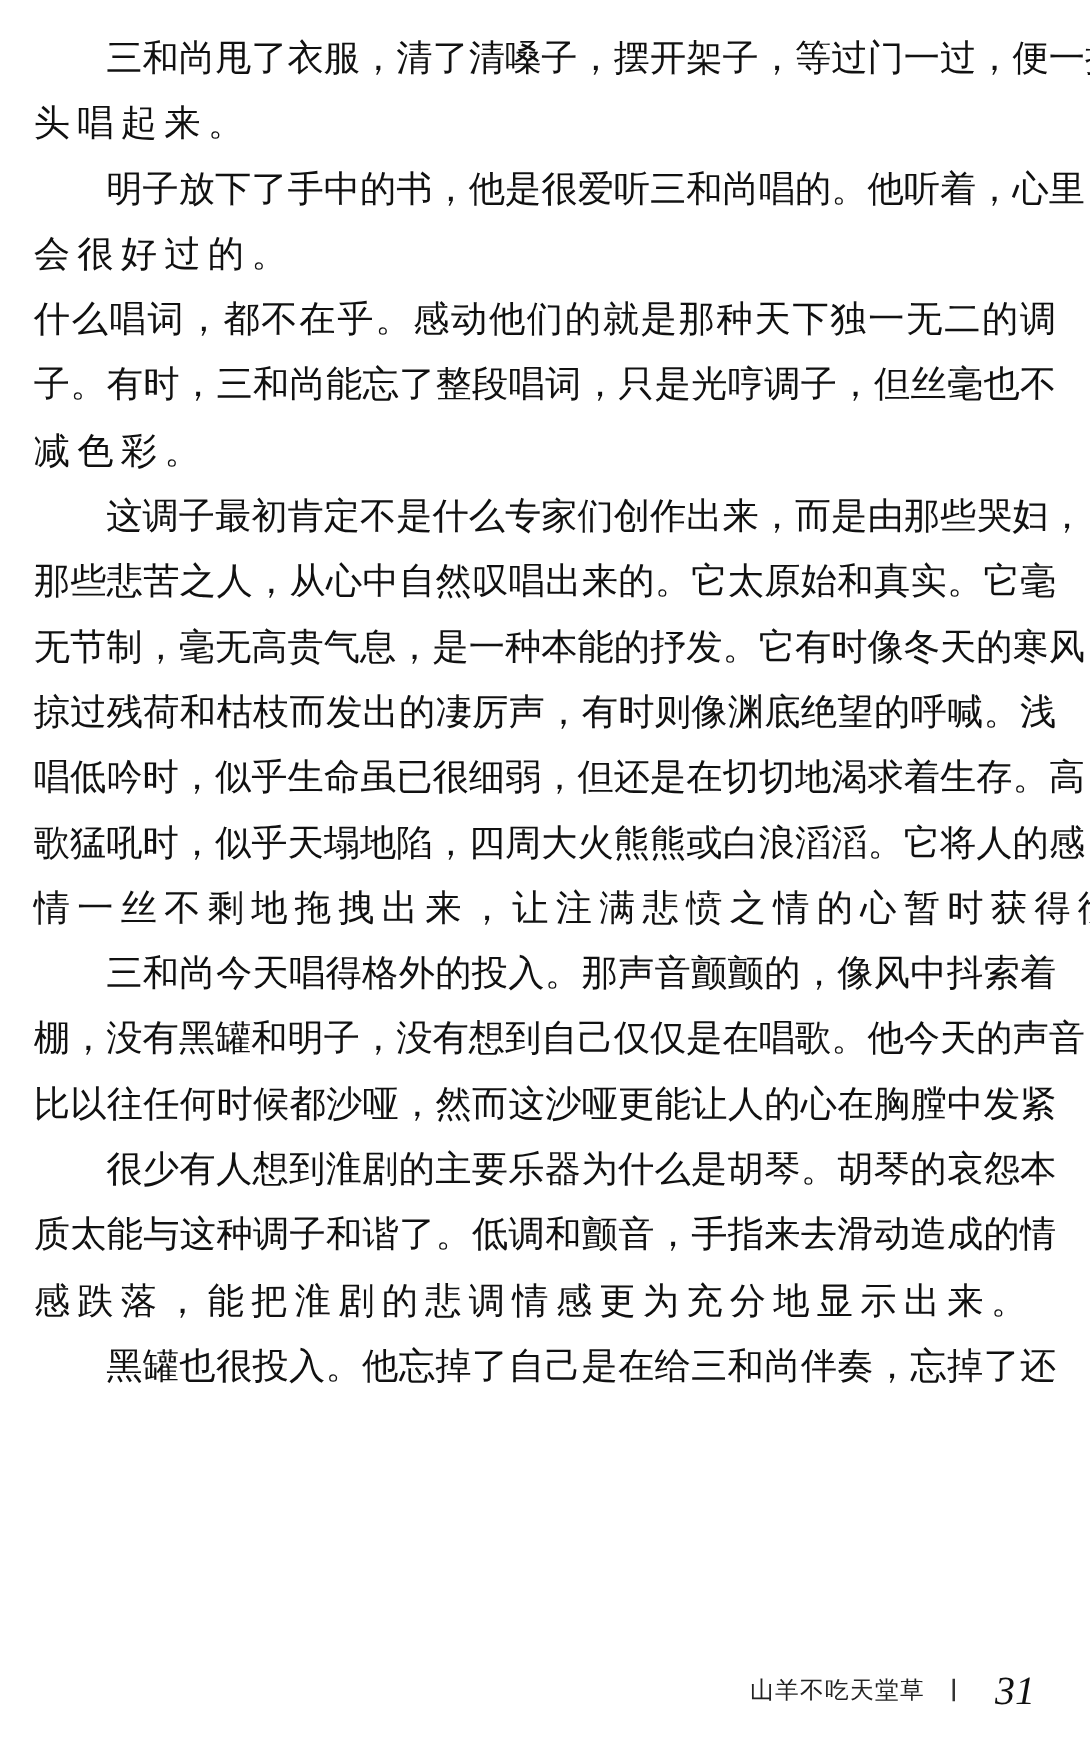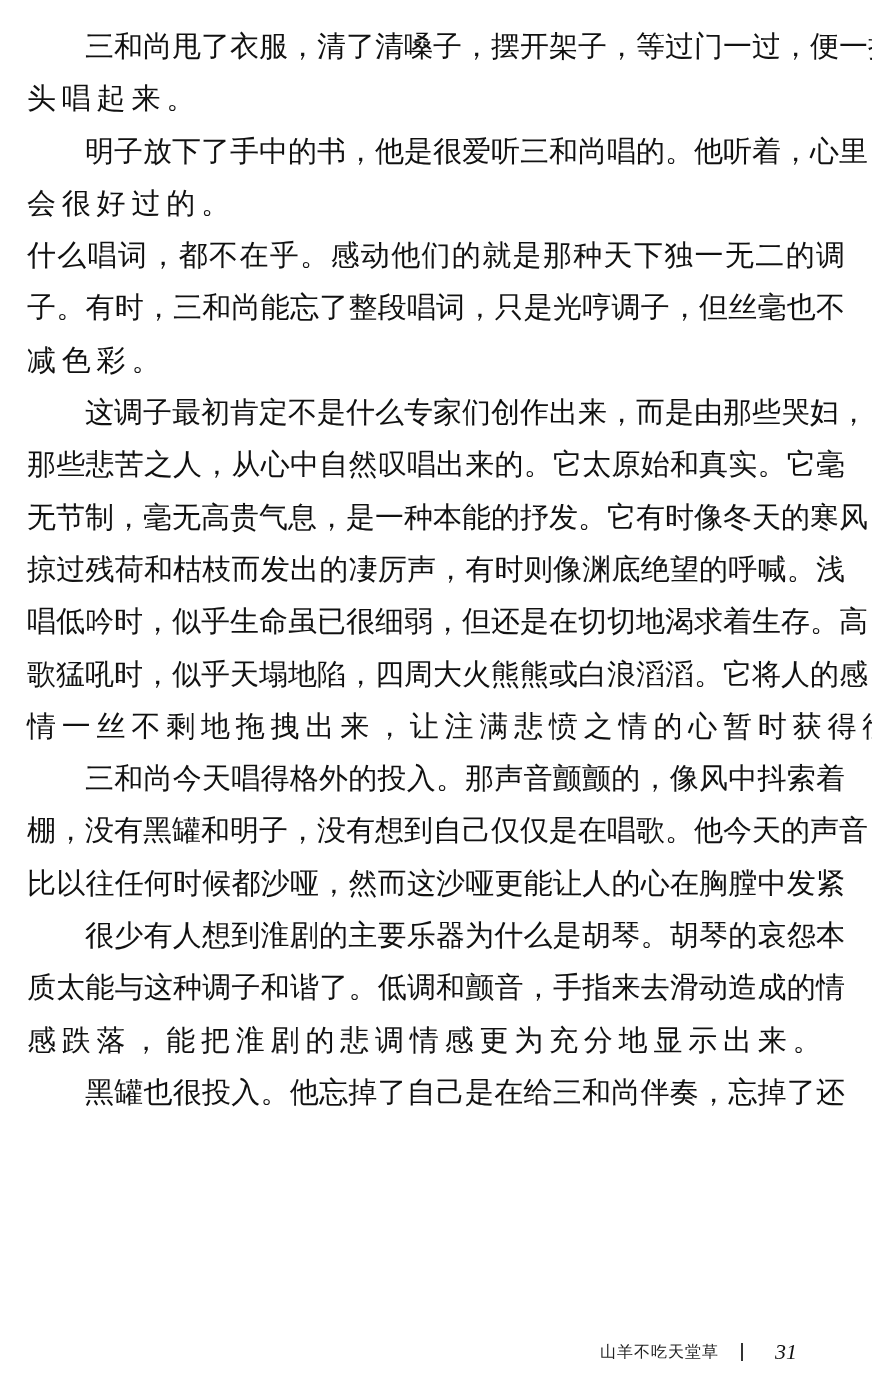--- a/index.html
+++ b/index.html
@@ -45,35 +45,35 @@
   .footer {
     position: absolute;
     top: 1334px;
     left: 600px;
     height: 36px;
     display: flex;
     align-items: center;
   }
   .footer-title {
     font-family: Liberation Sans, sans-serif;
-    font-size: 16px;
+    font-size: 19px;
     color: #222;
     letter-spacing: 1px;
   }
   .footer-sep {
     display: inline-block;
     width: 2px;
     height: 18px;
     background: #333;
     margin: 0 0 0 22px;
   }
   .footer-page {
     font-family: "Liberation Serif", "DejaVu Serif", serif;
     font-style: italic;
-    font-size: 22px;
+    font-size: 32px;
     color: #111;
     margin-left: 32px;
   }
 </style>
 </head>
 <body>
 
 <div class="page-body" id="page-body">
     <div class="paragraph">
       <div class="line indent">

